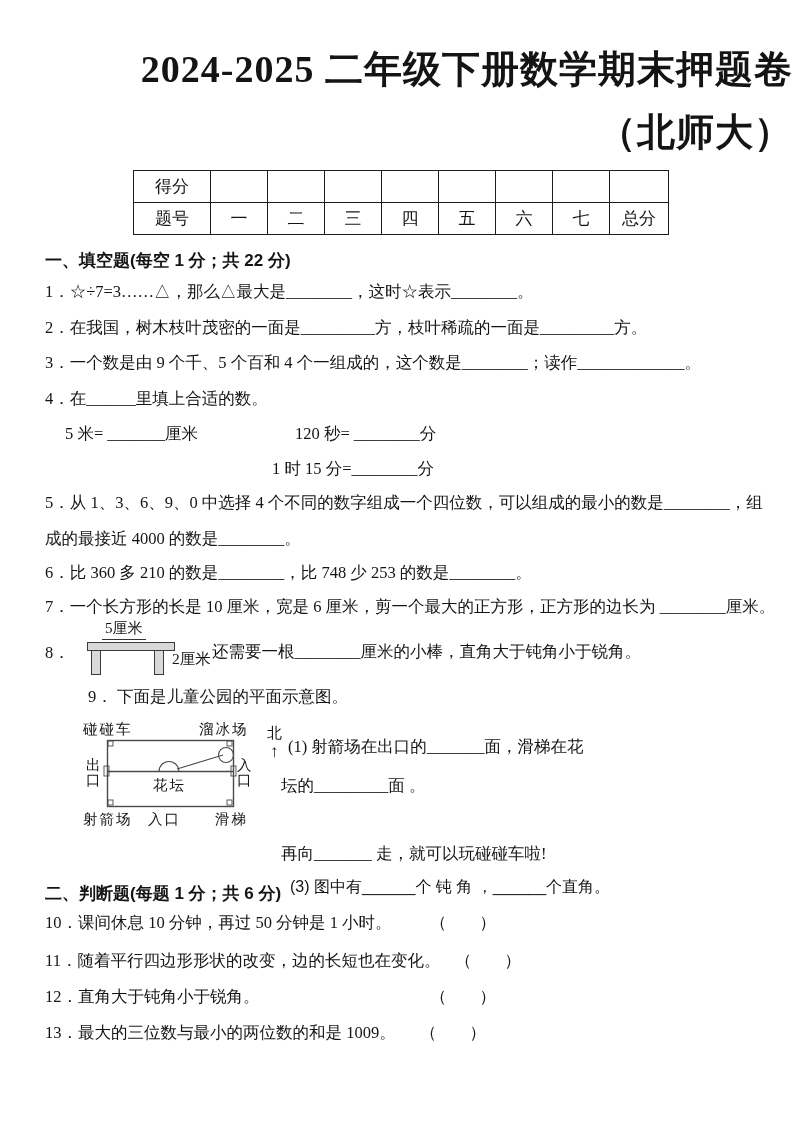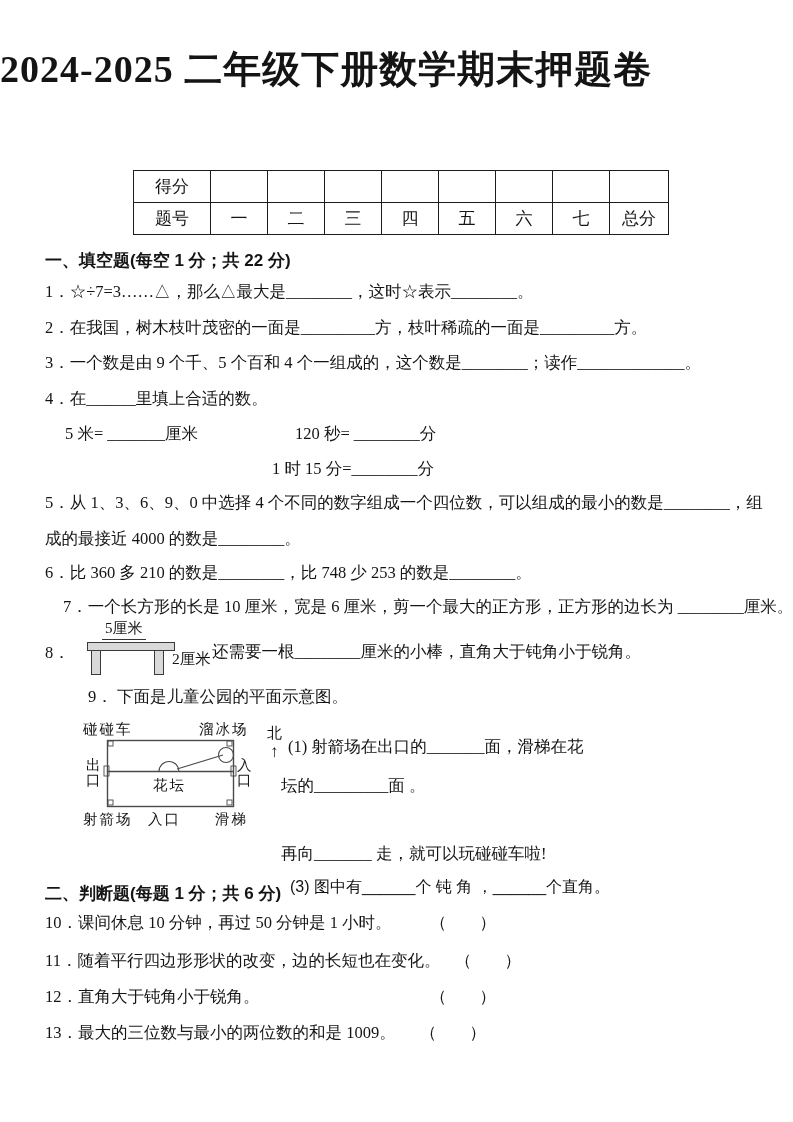--- a/index.html
+++ b/index.html
@@ -1,21 +1,21 @@
 <!DOCTYPE html>
 <html><head>
 <meta charset="utf-8">
 <style>
   html,body{margin:0;padding:0;background:#ffffff;}
   .page{
     position:relative;width:793px;height:1122px;background:#ffffff;
     font-family:"Liberation Serif", serif;color:#141414;overflow:hidden;
   }
   .line{position:absolute;white-space:nowrap;font-size:16.5px;line-height:21px;}
-  .title{position:absolute;left:0;width:100%;text-align:left;font-weight:bold;
+  .title{position:absolute;left:0;width:100%;text-align:right;font-weight:bold;
     font-size:38px;letter-spacing:1px;font-family:"Liberation Serif",serif;}
   .sec-head{position:absolute;white-space:nowrap;font-size:17px;font-weight:bold;
     font-family:"Liberation Sans",sans-serif;}
   table.score{
     position:absolute;left:133px;top:170px;border-collapse:collapse;
     font-size:17px;table-layout:fixed;
   }
   table.score td{
     border:1.6px solid #1c1c1c;height:31px;text-align:center;vertical-align:middle;
     padding:0;
@@ -34,20 +34,21 @@
   .map svg{position:absolute;left:0;top:0;}
   .compass{position:absolute;white-space:nowrap;font-size:15px;}
   .compass-arrow{position:absolute;font-size:17px;}
 </style>
 </head>
 <body>
 
 <div class="page">
 
   <div class="title" style="top:44px;">2024-2025 二年级下册数学期末押题卷</div>
+  <div class="title" style="top:107px;">（北师大）</div>
 
   <table class="score">
     <tbody>
         <tr>
       <td>得分</td>
       <td></td>
       <td></td>
       <td></td>
       <td></td>
       <td></td>
@@ -76,21 +77,21 @@
   <div class="line" style="left:45px;top:352px;">3．一个数是由 9 个千、5 个百和 4 个一组成的，这个数是________；读作_____________。</div>
 
   <div class="line" style="left:45px;top:388px;">4．在______里填上合适的数。</div>
   <div class="line" style="left:65px;top:423px;">5 米= _______厘米</div>
   <div class="line" style="left:295px;top:423px;">120 秒= ________分</div>
   <div class="line" style="left:272px;top:458px;">1 时 15 分=________分</div>
 
   <div class="line" style="left:45px;top:492px;">5．从 1、3、6、9、0 中选择 4 个不同的数字组成一个四位数，可以组成的最小的数是________，组</div>
   <div class="line" style="left:45px;top:528px;">成的最接近 4000 的数是________。</div>
   <div class="line" style="left:45px;top:562px;">6．比 360 多 210 的数是________，比 748 少 253 的数是________。</div>
-  <div class="line" style="left:63px;top:596px;">7．一个长方形的长是 10 厘米，宽是 6 厘米，剪一个最大的正方形，正方形的边长为 ________厘米。</div>
+  <div class="line" style="left:45px;top:596px;">7．一个长方形的长是 10 厘米，宽是 6 厘米，剪一个最大的正方形，正方形的边长为 ________厘米。</div>
 
   <div class="line" style="left:45px;top:642px;">8．</div>
   <div class="fig8">
     <span class="toplabel">5厘米</span>
     <span class="bar"></span>
     <span class="leg-l"></span>
     <span class="leg-r"></span>
   </div>
   <div class="line" style="left:172px;top:648px;font-size:15.5px;">2厘米</div>
   <div class="line" style="left:212px;top:641px;">还需要一根________厘米的小棒，直角大于钝角小于锐角。</div>

